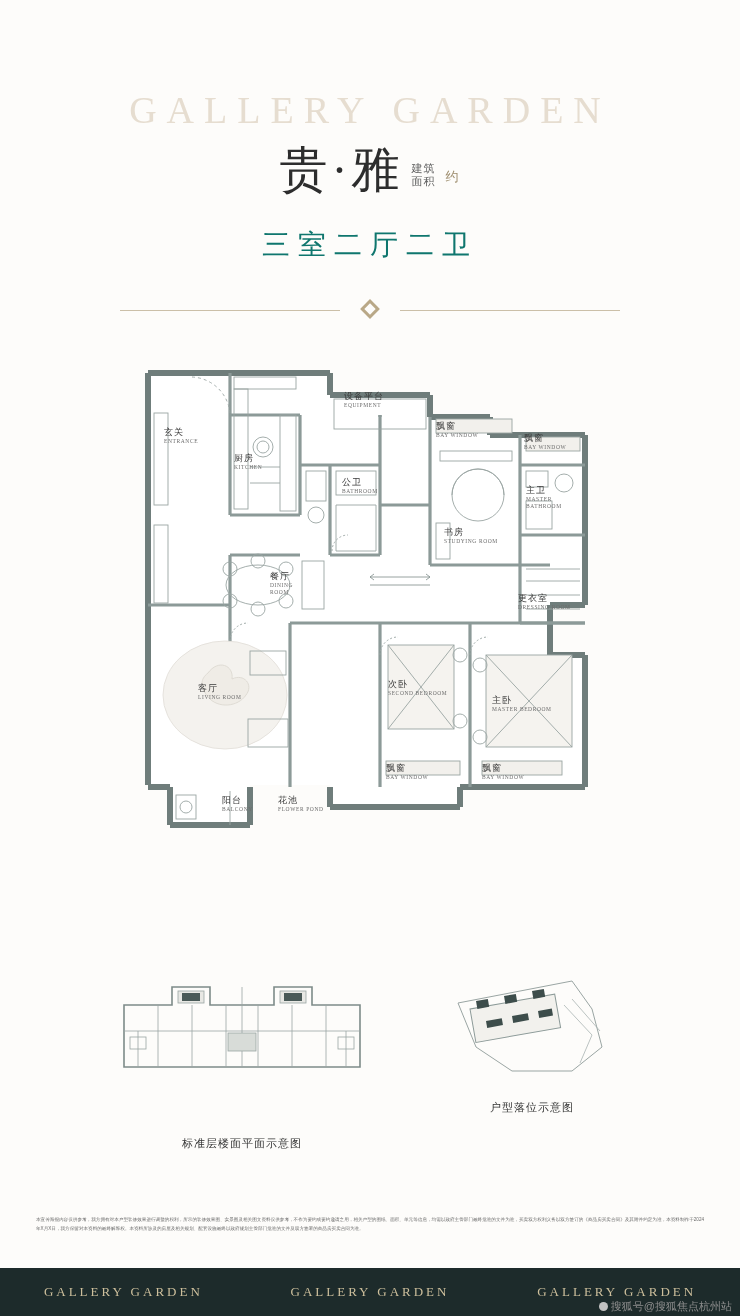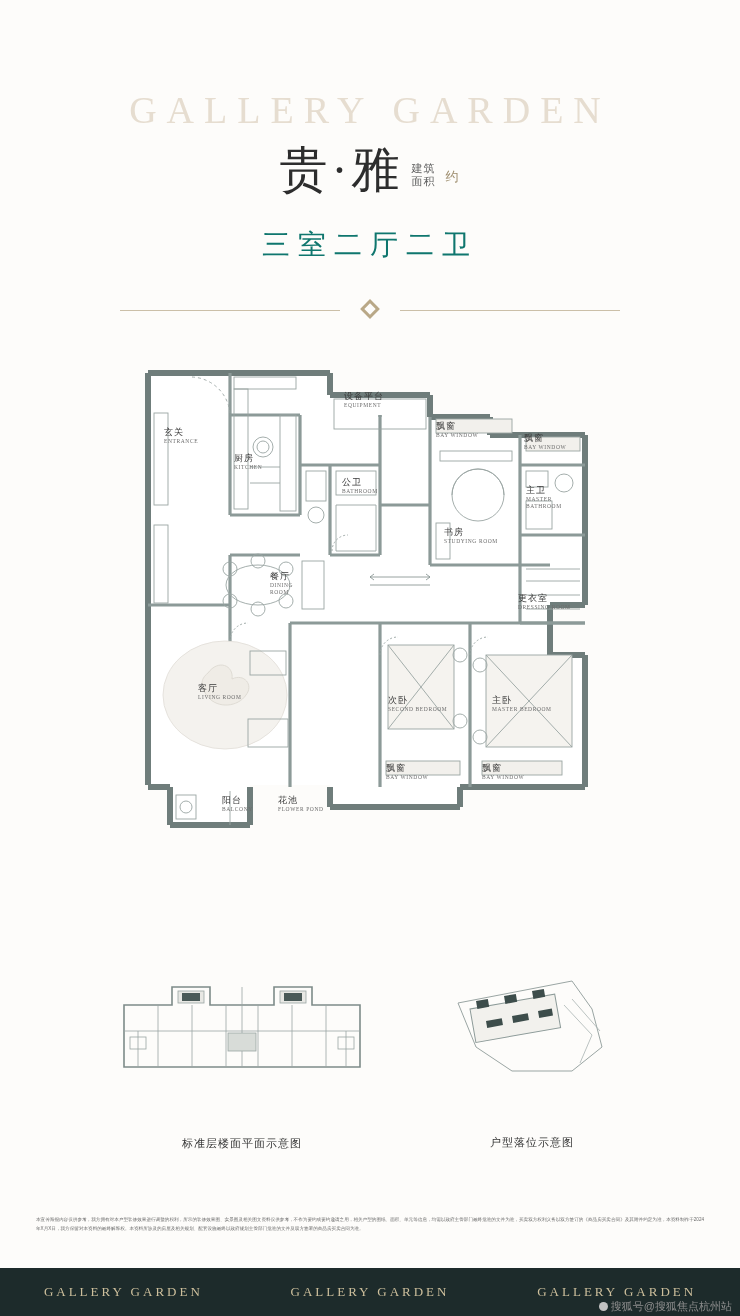--- a/index.html
+++ b/index.html
@@ -116,21 +116,21 @@
   }
 
   
   .mini-left { position: absolute; top: 975px; left: 118px; width: 248px; height: 105px; }
   .mini-right { position: absolute; top: 975px; left: 452px; width: 160px; height: 105px; }
   .mini-cap {
     position: absolute;
     font-size: 11px; color: #333; letter-spacing: 1px; text-align: center;
   }
   .mini-cap.l { top: 1100px; left: 118px; width: 248px; margin-top: 36px; }
-  .mini-cap.r { top: 1100px; left: 432px; width: 200px; margin-top: 35px; }
+  .mini-cap.r { top: 1100px; left: 432px; width: 200px; }
 
   
   .disclaimer {
     position: absolute;
     top: 1216px; left: 36px; width: 668px;
     font-size: 4.6px;
     line-height: 1.9;
     color: #6a6a6a;
     text-align: justify;
     font-family: "Liberation Sans", sans-serif;
@@ -382,21 +382,21 @@
       <span class="en">DINING ROOM</span>
     </div>
     <div class="rm" style="left:388px; top:238px; width:66px;">
       <span class="cn">更衣室</span>
       <span class="en">DRESSING ROOM</span>
     </div>
     <div class="rm" style="left:68px; top:328px; width:58px;">
       <span class="cn">客厅</span>
       <span class="en">LIVING ROOM</span>
     </div>
-    <div class="rm" style="left:258px; top:340px; width:66px;">
+    <div class="rm" style="left:258px; top:324px; width:66px;">
       <span class="cn">次卧</span>
       <span class="en">SECOND BEDROOM</span>
     </div>
     <div class="rm" style="left:362px; top:340px; width:74px;">
       <span class="cn">主卧</span>
       <span class="en">MASTER BEDROOM</span>
     </div>
     <div class="rm" style="left:256px; top:408px; width:74px;">
       <span class="cn">飘窗</span>
       <span class="en">BAY WINDOW</span>

